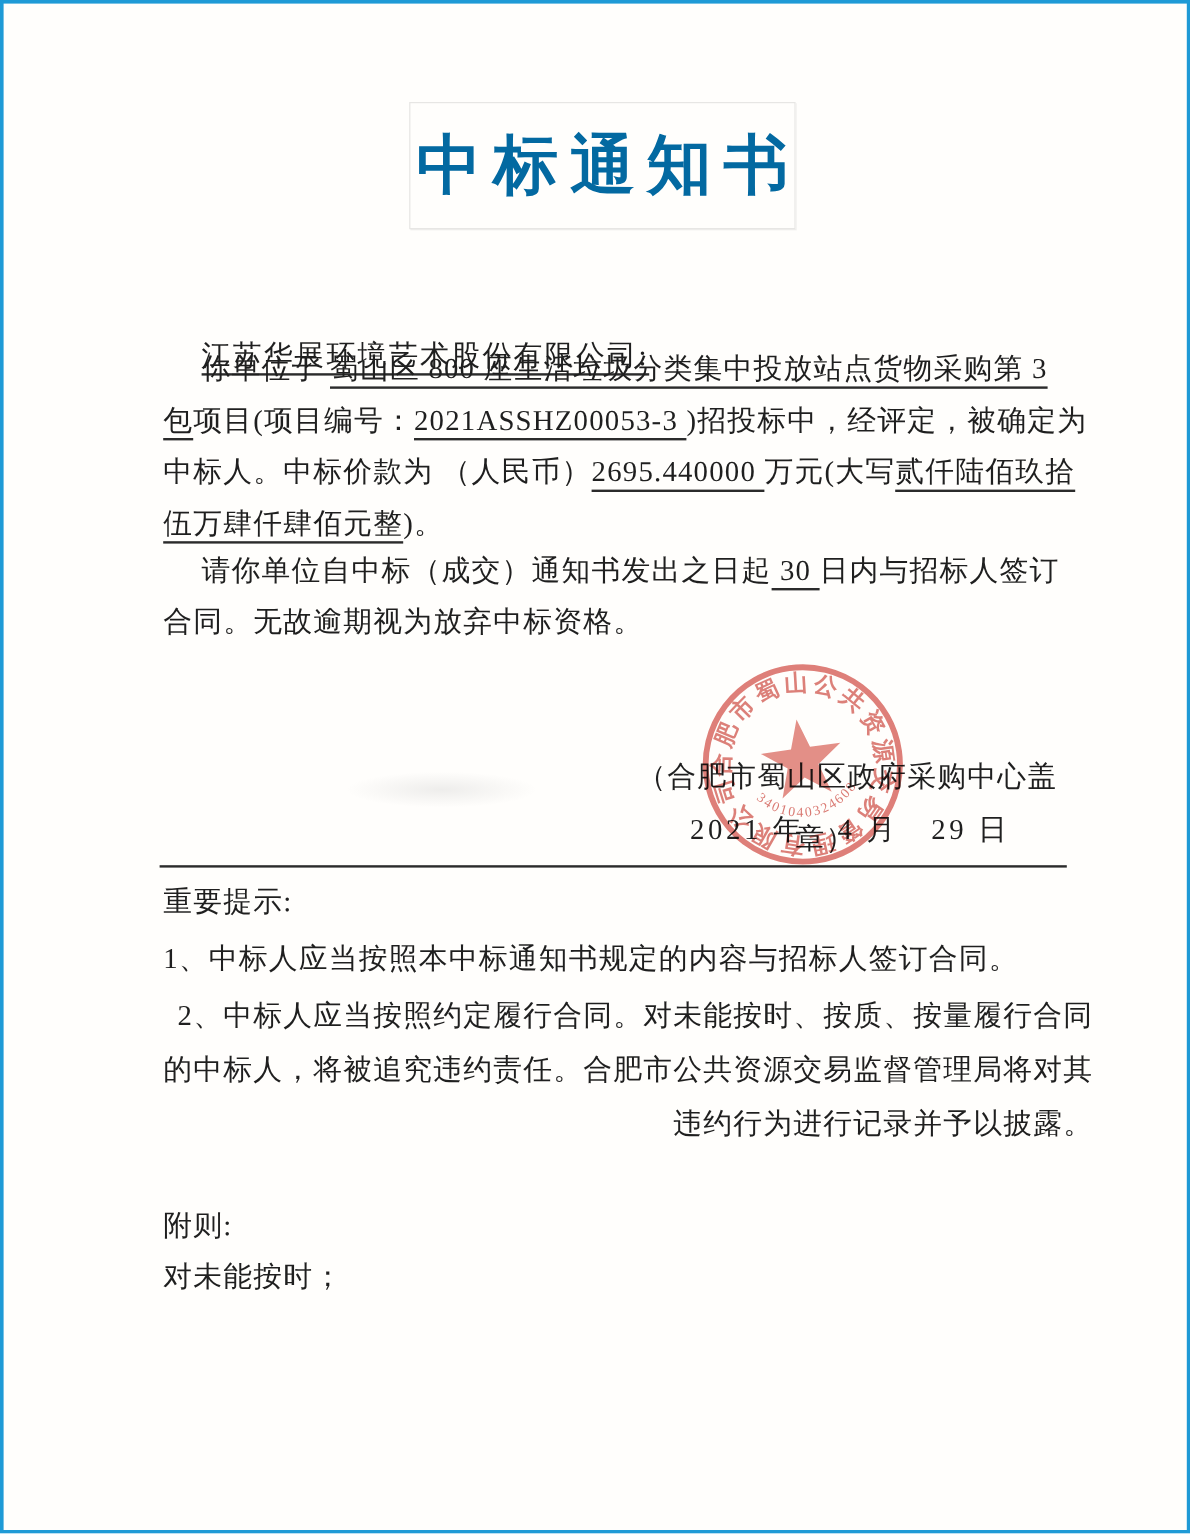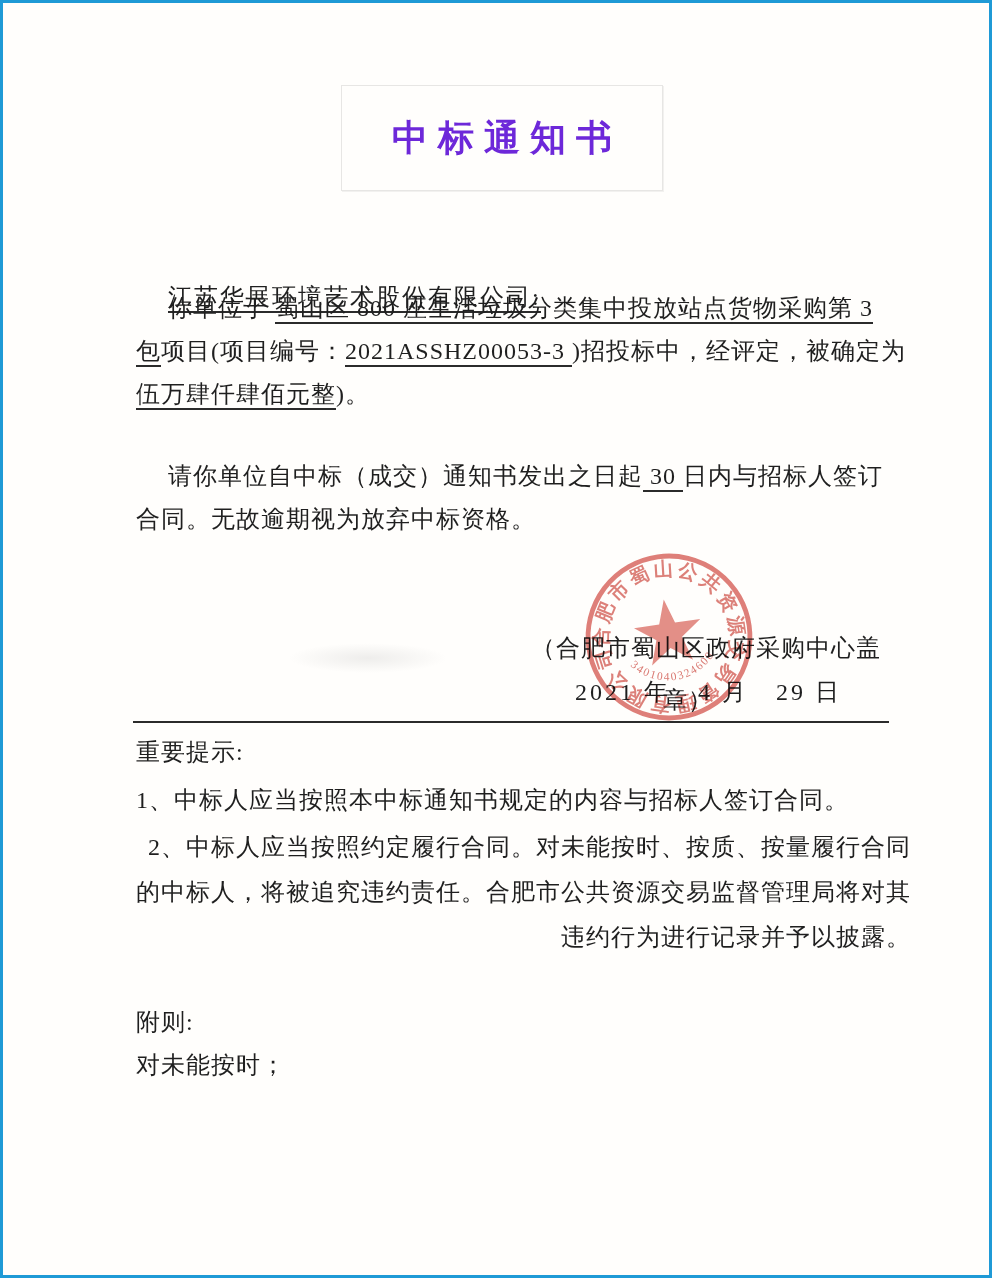--- a/index.html
+++ b/index.html
@@ -23,22 +23,22 @@
     white-space: pre;
     line-height: 43px;
   }
   .title-box {
     left: 338px; top: 82px; width: 322px; height: 106px;
     border: 1px solid rgba(120,120,120,0.18);
     box-shadow: 1px 1px 0 rgba(150,150,150,0.12);
     display: flex; align-items: center; justify-content: center;
   }
   .doc-title {
-    font-size: 36px; font-weight: bold; letter-spacing: 10px;
-    color: #6d28d9; white-space: pre;
+    font-size: 54px; font-weight: bold; letter-spacing: 10px;
+    color: #0369a1; white-space: pre;
     text-indent: 10px; 
   }
   .u { border-bottom: 2px solid #2b2b2b; padding-bottom: 1px; }
   .greeting { letter-spacing: 2px; }
   .indent1 { padding-left: 32px; }
   .sign-line { line-height: 30px; margin-top: 48px; }
   .date-line { line-height: 30px; letter-spacing: 3px; }
   .divider {
     left: 130px; top: 718px; width: 756px; height: 2px;
     background: #2b2b2b;
@@ -65,20 +65,21 @@
     <div class="doc-title">中标通知书</div>
   </div>
 
   <div class="abs txt greeting" style="left:133px; top:230px;">
     <span class="u">江苏华展环境艺术股份有限公司:</span>
   </div>
 
   <div class="abs" style="left:133px; top:284px;">
     <div class="txt indent1"><span>你单位于 </span><span class="u">蜀山区 800 座生活垃圾分类集中投放站点货物采购第 3</span></div>
     <div class="txt"><span class="u">包</span><span>项目(项目编号：</span><span class="u">2021ASSHZ00053-3 </span><span>)招投标中，经评定，被确定为</span></div>
+    <div class="txt"><span>中标人。中标价款为 （人民币）</span><span class="u">2695.440000 </span><span>万元(大写</span><span class="u">贰仟陆佰玖拾</span></div>
     <div class="txt"><span class="u">伍万肆仟肆佰元整</span><span>)。</span></div>
   </div>
 
   <div class="abs" style="left:133px; top:452px;">
     <div class="txt indent1"><span>请你单位自中标（成交）通知书发出之日起</span><span class="u"> 30 </span><span>日内与招标人签订</span></div>
     <div class="txt"><span>合同。无故逾期视为放弃中标资格。</span></div>
   </div>
 
   <div class="abs smudge"></div>
 

